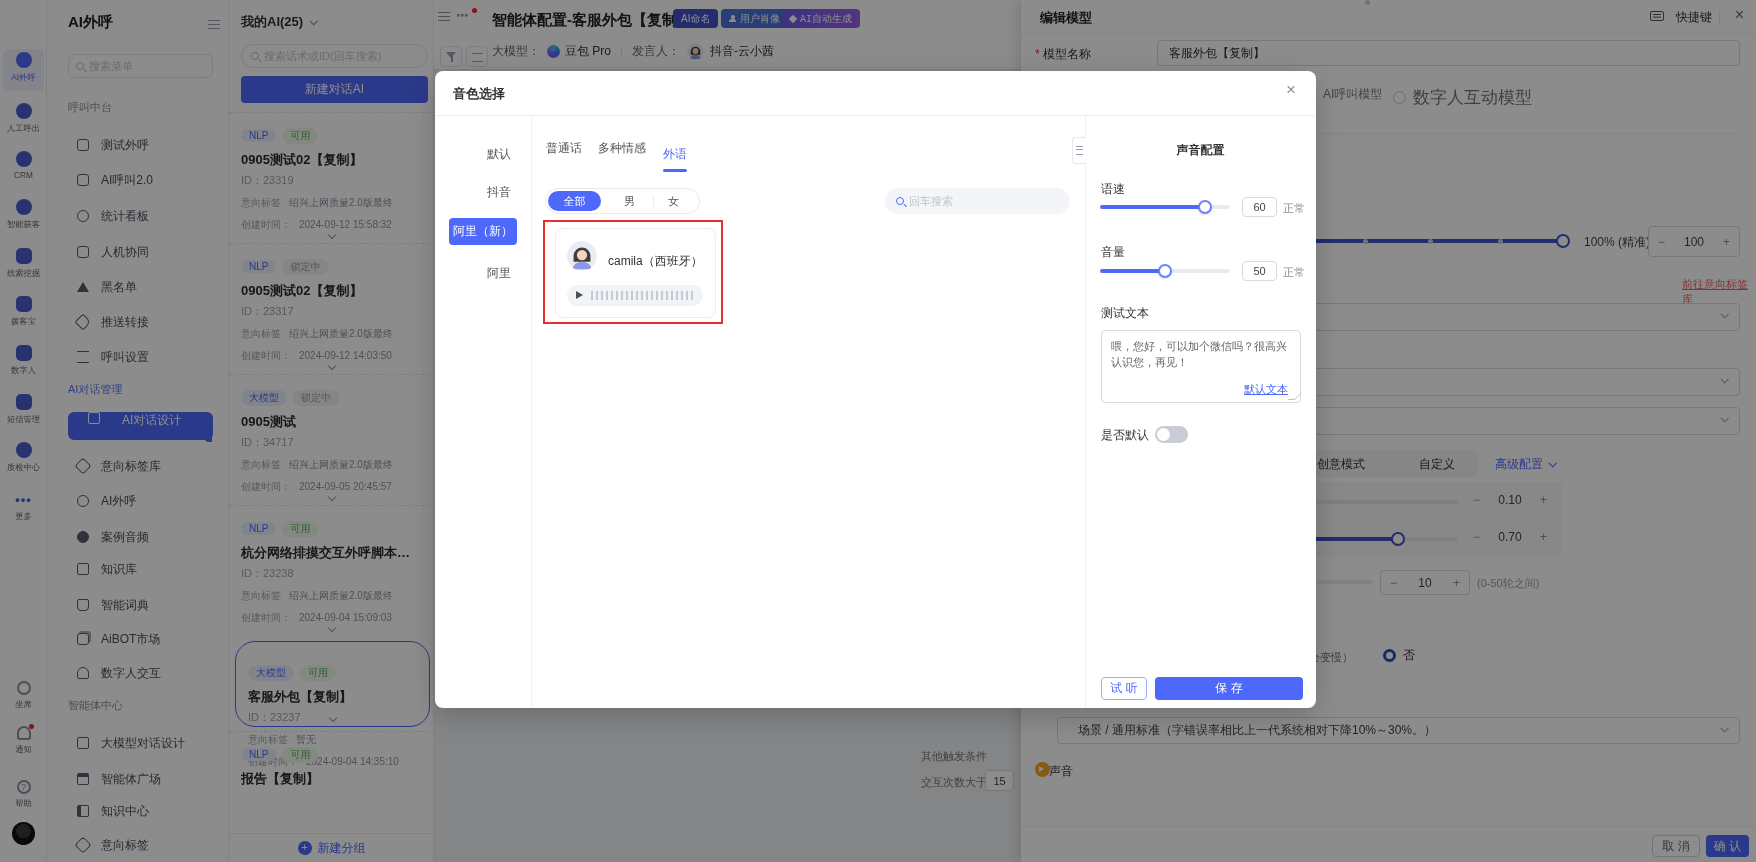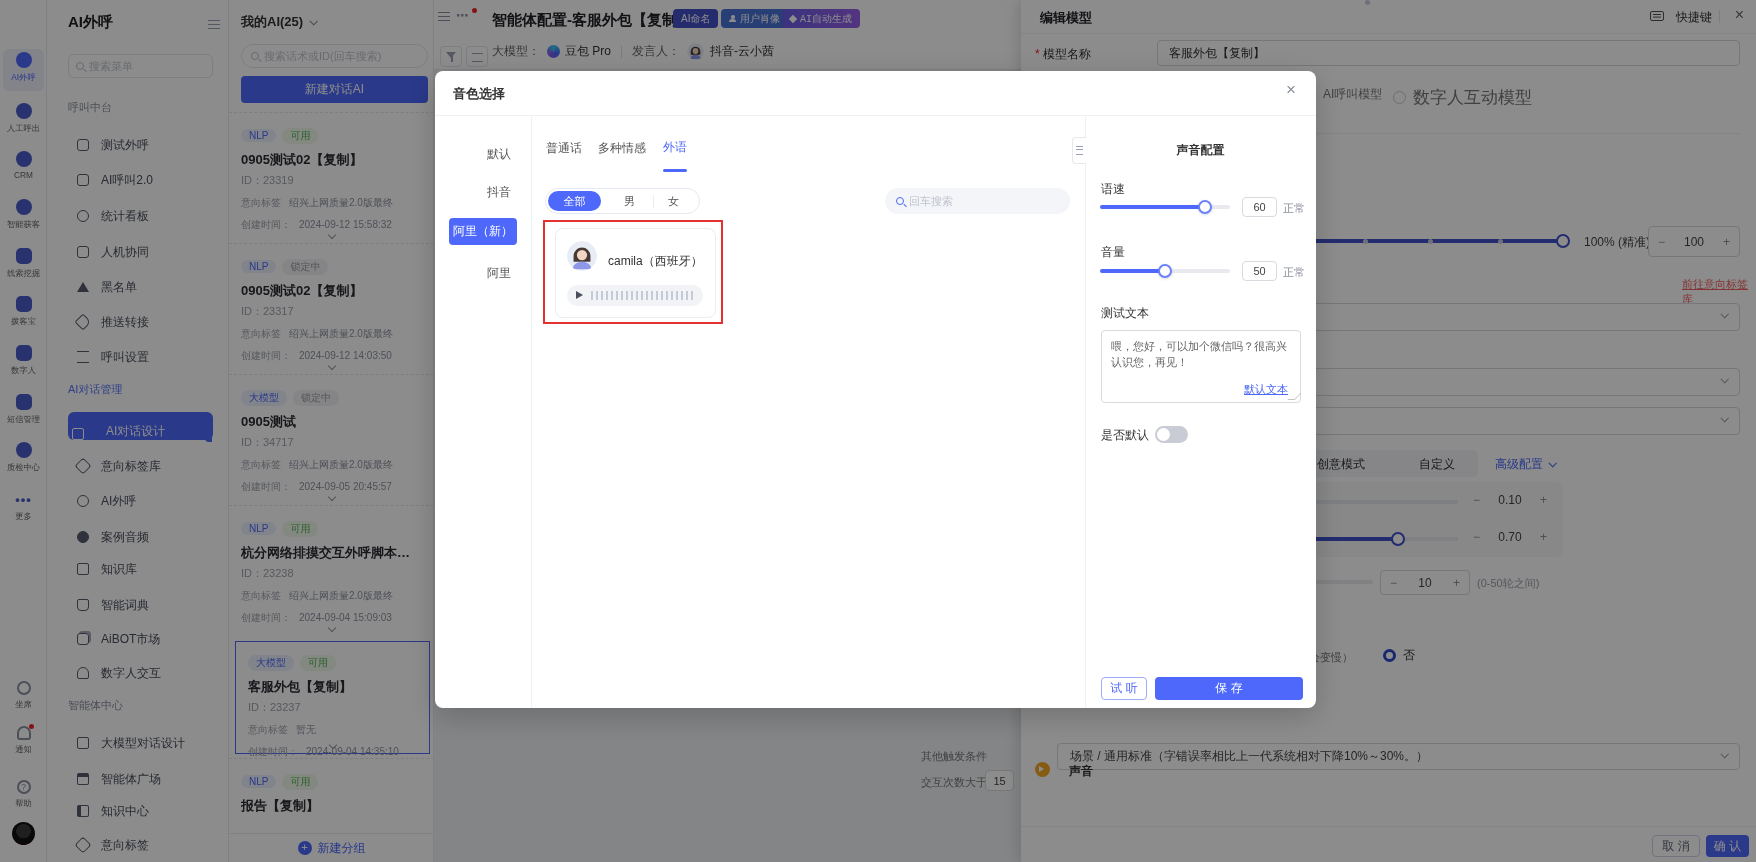--- a/index.html
+++ b/index.html
@@ -30,42 +30,42 @@
   .nav-search { position:absolute; left:21px; top:54px; width:145px; height:24px; border:1px solid #e4e6ec; border-radius:6px; display:flex; align-items:center; padding-left:7px; background:#fff; }
   .isearch { width:8px; height:8px; border:1.4px solid #b9bec9; border-radius:50%; position:relative; flex:none; }
   .isearch:after { content:""; position:absolute; width:4px; height:1.4px; background:#b9bec9; transform:rotate(45deg); left:6px; top:7px; }
   .ph { font-size:11px; color:#bfc3cc; margin-left:5px; }
   .sec-h { position:absolute; left:21px; font-size:11px; color:#8a8f9c; }
   .sec-h.blue { color:#5b76f7; }
   .nav-item { position:absolute; left:30px; height:22px; display:flex; align-items:center; color:#4a4f5c; font-size:12px; }
   .nav-ic { width:12px; height:12px; border:1.4px solid #565c6e; border-radius:3px; margin-right:12px; flex:none; }
   .nav-ic.ci { border-radius:50%; }
   .tri2 { width:0; height:0; border-left:6px solid transparent; border-right:6px solid transparent; border-bottom:10px solid #565c6e; margin-right:12px; }
-  .nav-sel { position:absolute; left:21px; width:145px; height:28px; background:#4d68fa; border-radius:6px; display:flex; align-items:flex-end; padding-left:4px; color:#fff; font-size:12px; }
+  .nav-sel { position:absolute; left:21px; width:145px; height:28px; background:#4d68fa; border-radius:6px; display:flex; align-items:flex-start; padding-left:20px; color:#fff; font-size:12px; }
   .nav-sel .nav-ic { border-color:#fff; }
   .scrollpill { position:absolute; left:205px; top:415px; width:7px; height:27px; background:#4d68fa; border-radius:4px 0 0 4px; z-index:6; }
 
   
   .list { left:229px; top:0; width:205px; height:862px; background:#fff; border-right:1px solid #ececf1; z-index:5; overflow:hidden; }
   .list-h { position:absolute; left:12px; top:13px; font-size:13px; font-weight:bold; color:#333; display:flex; align-items:center; }
   .cv { display:inline-block; width:6px; height:6px; border-right:1.4px solid #888; border-bottom:1.4px solid #888; transform:rotate(45deg) translateY(-1px); margin-left:7px; }
   .list-search { position:absolute; left:12px; top:44px; width:187px; height:24px; border:1px solid #e4e6ec; border-radius:13px; display:flex; align-items:center; padding-left:9px; }
   .new-btn { position:absolute; left:12px; top:76px; width:187px; height:27px; background:#4d68fa; border-radius:4px; color:#fff; font-size:12px; display:flex; align-items:center; justify-content:center; }
   .cards { position:absolute; left:0; top:112px; width:205px; bottom:29px; overflow:hidden; }
   .card { border-top:1px dashed #e6e6e6; padding:12px 12px 0 12px; height:131px; position:relative; }
   .tag { display:inline-block; font-size:10px; padding:1px 8px; border-radius:9px; margin-right:6px; }
   .tag.blue { color:#4d68fa; background:#edf1ff; }
   .tag.green { color:#4cae4c; background:#eef8ea; }
   .tag.gray { color:#9a9aa2; background:#f3f3f6; }
   .card-title { font-size:13px; font-weight:bold; color:#2b2b33; margin-top:7px; }
   .card-id { font-size:11px; color:#a0a3ad; margin-top:4px; }
   .card-meta { font-size:10px; color:#8f93a0; margin-top:8px; }
   .card-meta .lab { color:#a0a3ad; margin-right:8px; }
   .card-cv { position:absolute; left:50%; bottom:5px; transform:translateX(-50%) rotate(45deg); width:6px; height:6px; border-right:1.4px solid #999; border-bottom:1.4px solid #999; }
-  .card.sel { border:1.5px solid #4d68fa; border-radius:0; margin:5px 4px 4px 6px; height:113px; padding-top:10px; }
+  .card.sel { border:1.5px solid #4d68fa; border-radius:20px; margin:5px 4px 4px 6px; height:86px; padding-top:20px; }
   .list-foot { position:absolute; left:0; bottom:0; width:205px; height:29px; border-top:1px solid #ececf1; background:#fff; display:flex; align-items:center; justify-content:center; color:#4d68fa; font-size:12px; }
   .plus { width:14px; height:14px; border-radius:50%; background:#4d68fa; color:#fff; font-size:11px; line-height:13px; text-align:center; margin-right:6px; }
 
   
   .main { left:434px; top:0; right:0; height:862px; background:#f0f2f5; z-index:1; }
   .topbar { position:absolute; left:0; top:0; right:0; height:70px; background:#fff; border-bottom:1px solid #ececf1; }
   .sorticon { position:absolute; left:4px; top:12px; width:12px; height:9px; border-top:1.5px solid #8a8fa0; border-bottom:1.5px solid #8a8fa0; }
   .sorticon:before { content:""; display:block; margin-top:2.6px; border-top:1.5px solid #8a8fa0; }
   .more { position:absolute; left:22px; top:8px; color:#8a8fa0; font-weight:bold; font-size:13px; letter-spacing:1px; }
   .mtitle { position:absolute; left:58px; top:11px; font-size:15px; font-weight:bold; color:#23242a; }
@@ -504,27 +504,27 @@
   </div>
   <div class="abs" style="left:456px; top:576px; font-size:11px; color:#9a9ea8">(0-50轮之间)</div>
 
   <div class="abs" style="left:290px; top:608px; font-size:12px; color:#444">）</div>
   <div class="abs" style="left:288px; top:650px; font-size:11px; color:#777">会变慢）</div>
   <div class="abs flex" style="left:362px; top:647px">
     <span class="radio on"></span>
     <span style="font-size:12px; color:#333; margin-left:7px">否</span>
   </div>
 
-  <div class="ddown flex" style="left:36px; top:743px; width:683px; height:27px; font-size:12px; color:#444; padding-left:12px">
+  <div class="ddown flex" style="left:36px; top:717px; width:683px; height:27px; font-size:12px; color:#444; padding-left:20px">
     <span class="ell" style="max-width:630px">场景 / 通用标准（字错误率相比上一代系统相对下降10%～30%。）</span>
     <span class="cv"></span>
   </div>
 
   <span class="soundic" style="left:14px; top:762px"></span>
-  <div class="abs" style="left:48px; top:763px; font-size:12px; font-weight:bold; color:#333">声音</div>
+  <div class="abs" style="left:28px; top:763px; font-size:12px; font-weight:normal; color:#333">声音</div>
 
   <div class="abs" style="left:0; top:826px; width:735px; height:1px; background:#f0f0f2"></div>
   <div class="btn outline abs" style="left:631px; top:835px; width:48px; height:22px">取 消</div>
   <div class="btn primary abs" style="left:685px; top:835px; width:43px; height:22px">确 认</div>
 </div>
 
 <div class="overlay"></div>
 
 <div class="modal">
   <div class="m-title">音色选择</div>
@@ -533,21 +533,21 @@
   <div class="m-vdiv1"></div>
   <div class="m-vdiv2"></div>
 
   <div class="m-nav" style="top:75px">默认</div>
   <div class="m-nav" style="top:113px">抖音</div>
   <div class="m-nav-sel" style="top:147px">阿里（新）</div>
   <div class="m-nav" style="top:194px">阿里</div>
 
   <div class="m-tab" style="left:111px; top:69px">普通话</div>
   <div class="m-tab" style="left:163px; top:69px">多种情感</div>
-  <div class="m-tab on" style="left:228px; top:68px">外语</div>
+  <div class="m-tab on" style="left:228px; top:75px">外语</div>
   <div class="m-tab-bar" style="left:228px; top:98px"></div>
 
   <div class="seg">
     <div class="seg-sel">全部</div>
     <div class="seg-opt" style="left:78px">男</div>
     <div class="seg-div"></div>
     <div class="seg-opt" style="left:122px">女</div>
   </div>
 
   <div class="m-search">

